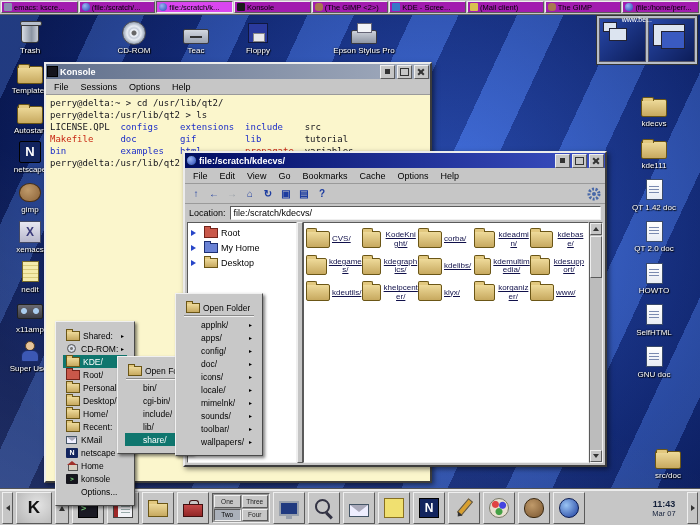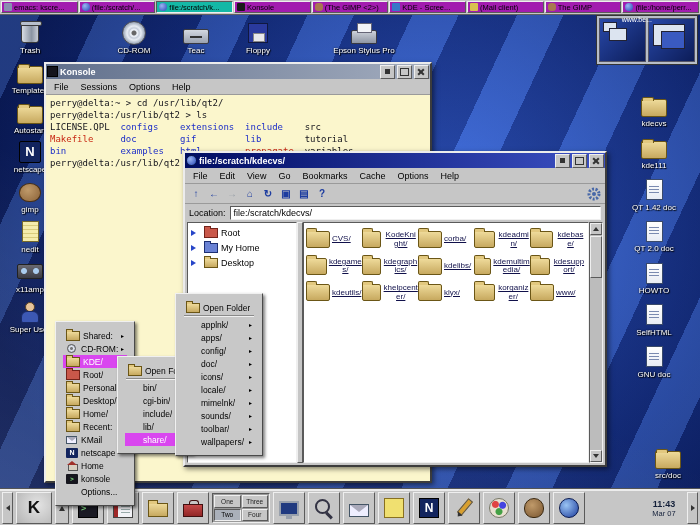--- a/index.html
+++ b/index.html
@@ -11,21 +11,21 @@
     background:
       linear-gradient(25deg, rgba(255,255,255,0.10), transparent 45%),
       repeating-linear-gradient(115deg, rgba(95,145,255,0.28) 0 42px, rgba(8,22,88,0.30) 42px 95px),
       radial-gradient(circle at 62% 42%, #3a66d8, #16307e 55%, #0a1a50 85%);}
 
   
   #top-taskbar{position:absolute;top:0;left:0;right:0;height:15px;background:#c6c6c6;
     display:flex;gap:1px;padding:1px;box-sizing:border-box;z-index:45;border-bottom:1px solid #606060;}
   .tbtn{flex:1 1 0;min-width:0;display:flex;align-items:center;gap:2px;padding:0 2px;background:#a21caf;
     border:1px solid;border-color:#efefef #5a5a5a #5a5a5a #efefef;font-size:7.5px;color:#000;}
-  .tbtn.pressed{border-color:#5a5a5a #efefef #efefef #5a5a5a;background:#14b8a6;}
+  .tbtn.pressed{border-color:#5a5a5a #efefef #efefef #5a5a5a;background:#d946ef;}
   .tbtx{white-space:nowrap;overflow:hidden;}
   .tbic{width:8px;height:8px;flex:0 0 8px;border-radius:1px;}
   .ic-emacs{background:#8890b0;}
   .ic-konqueror{background:radial-gradient(circle at 35% 35%,#9ab4f0,#2848b8);border-radius:50%;}
   .ic-konsole{background:#1a1a1a;}
   .ic-gimp{background:#a87850;border-radius:40%;}
   .ic-kde{background:#3878c8;}
   .ic-mail{background:#d8c050;}
 
   
@@ -161,21 +161,21 @@
   .fold-s.red,.fold-s.red::before{background:#c9584a;border-color:#73231a;}
   .fold-s.blue,.fold-s.blue::before{background:#6a82d4;border-color:#1d2f73;}
 
   
   .menu{position:absolute;z-index:60;background:#c8c8c8;border:1px solid;
     border-color:#f0f0f0 #4a4a4a #4a4a4a #f0f0f0;box-shadow:2px 2px 3px rgba(0,0,0,.5);padding:7px;}
   #context-menu-1{left:55px;top:321px;width:64px;}
   #context-menu-2{left:117px;top:356px;width:60px;}
   #context-menu-3{left:175px;top:293px;width:72px;}
   .mrow{display:flex;align-items:center;gap:3px;height:13px;padding:0 3px;font-size:8.5px;color:#000;}
-  .mrow.hl{background:#d946ef;color:#fff;}
+  .mrow.hl{background:#0f766e;color:#fff;}
   .mi-tx{white-space:nowrap;overflow:hidden;}
   .mi-ar{margin-left:auto;font-size:6px;line-height:1;}
   .msep{height:0;border-top:1px solid #8a8a8a;border-bottom:1px solid #f0f0f0;margin:1px 1px;}
   .mic{width:12px;height:10px;flex:0 0 12px;position:relative;}
   .mic-cdrom::before{content:'';position:absolute;top:0;left:1px;width:9px;height:9px;border-radius:50%;
     background:radial-gradient(circle,#777 1px,#dfe4ec 2px,#aab2c0 5px);border:1px solid #555;box-sizing:border-box;}
   .mic-mail::before{content:'';position:absolute;top:1px;left:0;width:11px;height:8px;background:#eef;
     border:1px solid #456;box-sizing:border-box;}
   .mic-mail::after{content:'';position:absolute;top:2px;left:0.5px;border-left:5px solid transparent;
     border-right:5px solid transparent;border-top:4px solid #aab;}
@@ -319,20 +319,24 @@
       </div>
       <div class="dicon">
         <div class="dart art-netscape"></div>
         <div class="dlabel">netscape</div>
       </div>
       <div class="dicon">
         <div class="dart art-gimp"></div>
         <div class="dlabel">gimp</div>
       </div>
       <div class="dicon">
+        <div class="dart art-xemacs"></div>
+        <div class="dlabel">xemacs</div>
+      </div>
+      <div class="dicon">
         <div class="dart art-nedit"></div>
         <div class="dlabel">nedit</div>
       </div>
       <div class="dicon">
         <div class="dart art-x11amp"></div>
         <div class="dlabel">x11amp</div>
       </div>
       <div class="dicon">
         <div class="dart art-user"></div>
         <div class="dlabel">Super User</div>

